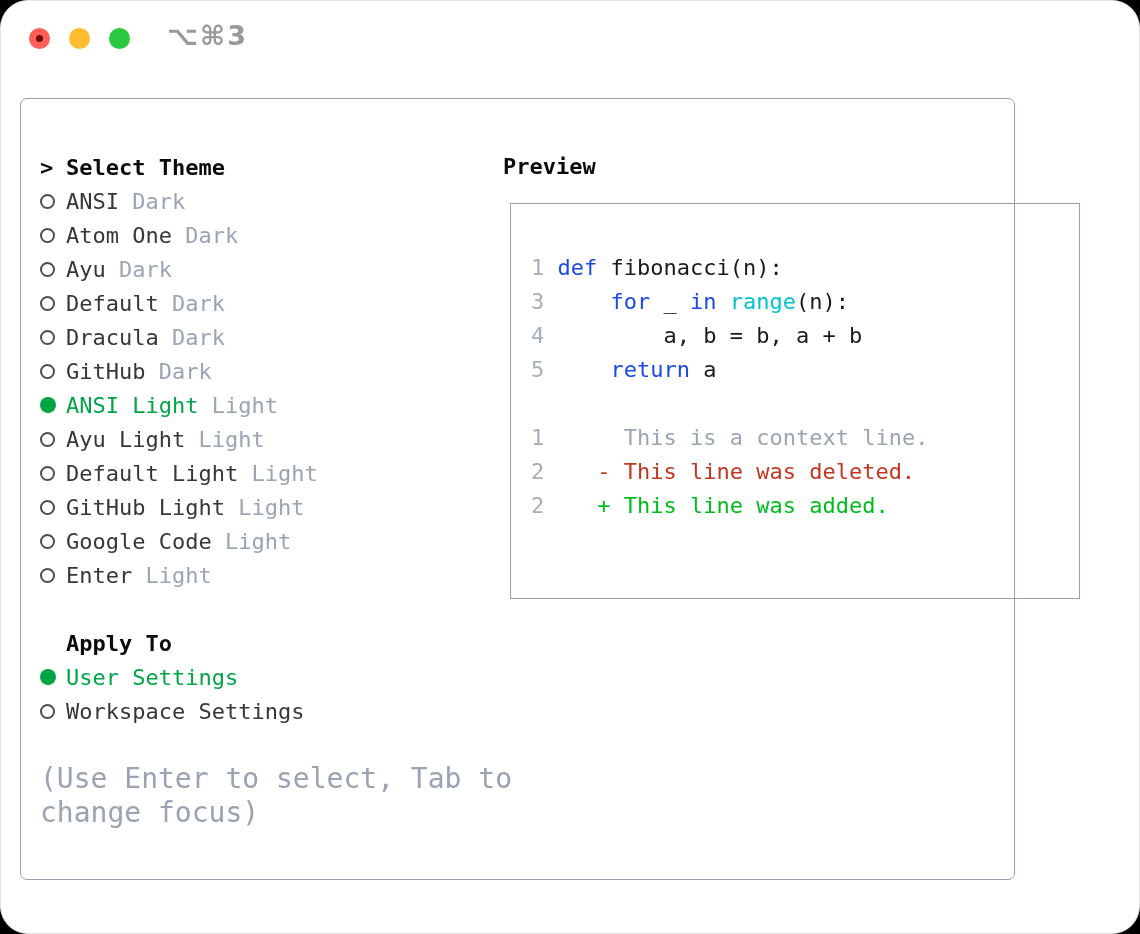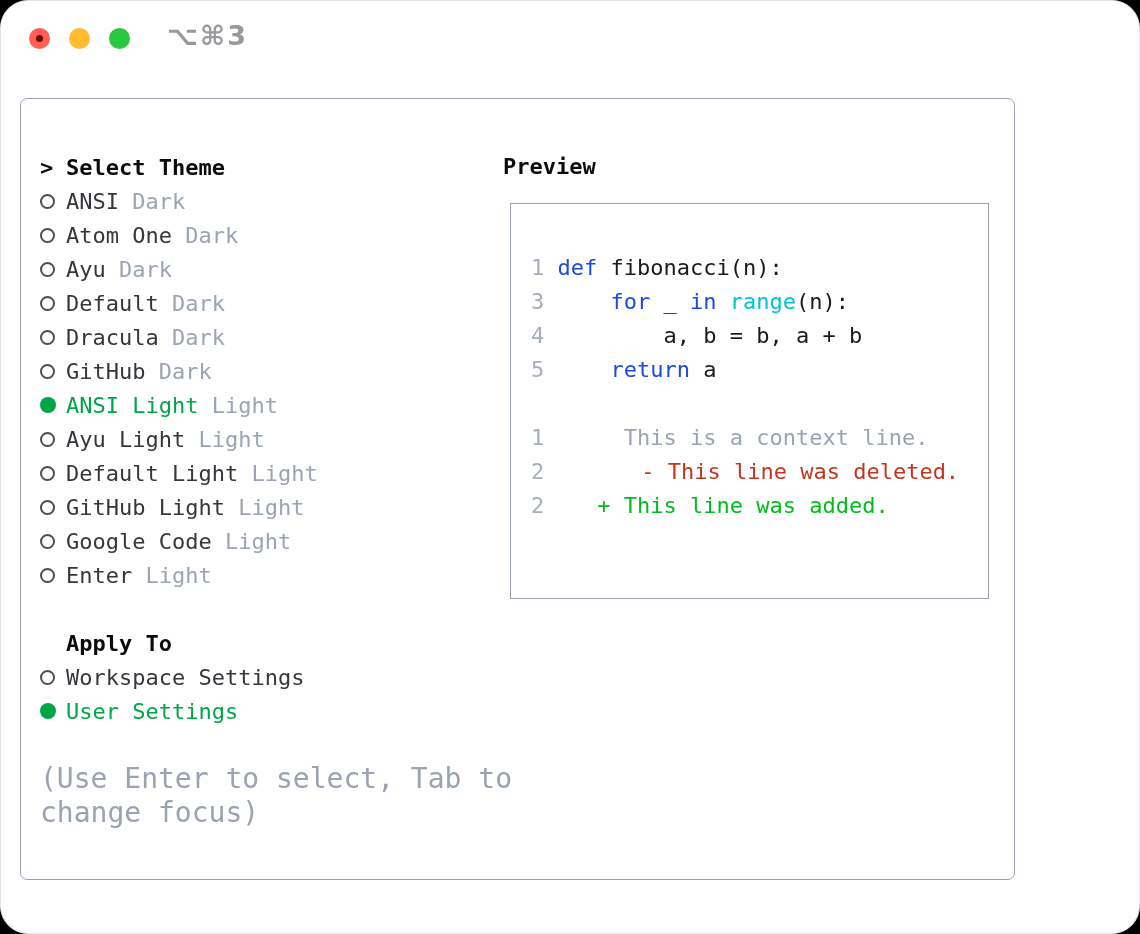--- a/index.html
+++ b/index.html
@@ -44,32 +44,32 @@
   .row.selected .name { color:var(--accent-green); }
   .variant { color:var(--muted); }
   .hint-row { height:34px; line-height:34px; font-size:28px; color:var(--hint); white-space:pre; }
   .spacer { height:34px; }
   
   .preview-hdr {
     position:absolute; left:482px; top:51px; height:34px; line-height:34px;
     font-size:22px; font-weight:bold; color:var(--header-black);
   }
   .preview-box {
-    position:absolute; left:489px; top:104px; width:479px; height:396px;
+    position:absolute; left:489px; top:104px; width:570px; height:396px;
     border:1.5px solid var(--border-gray); box-sizing:border-box;
     padding:47px 0 0 20px; overflow:hidden;
   }
   .code-line { height:34px; line-height:34px; font-size:22px; white-space:pre; }
   .tok.ln { color:var(--line-number); }
   .tok.t  { color:var(--code-text); }
   .tok.k  { color:var(--code-blue); }
   .tok.g  { color:var(--code-green); }
   .tok.f  { color:var(--code-cyan);margin-top:42px; }
   .tok.c  { color:var(--muted); }
-  .tok.d  { color:var(--code-red);margin-left:44px; }
+  .tok.d  { color:var(--code-red); }
   .tok.a  { color:var(--code-green); }
 </style>
 </head>
 <body>
 
 <div class="traffic">
   <div class="light red"></div>
   <div class="light yellow"></div>
   <div class="light green"></div>
 </div>
@@ -95,22 +95,22 @@
         <div class="row"><span class="marker"><span class="ring"></span></span><span class="name">GitHub Light</span><span class="variant"> Light</span></div>
         <div class="row"><span class="marker"><span class="ring"></span></span><span class="name">Google Code</span><span class="variant"> Light</span></div>
         <div class="row"><span class="marker"><span class="ring"></span></span><span class="name">Enter</span><span class="variant"> Light</span></div>
       </div>
     <div class="spacer"></div>
     <div class="row">
       <span class="marker"></span>
       <span class="hdr">Apply To</span>
     </div>
     <div id="apply-items">
+        <div class="row selected"><span class="marker"><span class="dot"></span></span><span class="name">User Settings</span></div>
         <div class="row"><span class="marker"><span class="ring"></span></span><span class="name">Workspace Settings</span></div>
-        <div class="row selected"><span class="marker"><span class="dot"></span></span><span class="name">User Settings</span></div>
       </div>
     <div class="spacer"></div>
     <div class="hint-row">(Use Enter to select, Tab to</div>
     <div class="hint-row">change focus)</div>
   </div>
 
   <div class="preview-hdr">Preview</div>
   <div class="preview-box">
     <div id="preview-code">
         <div class="code-line"><span class="tok ln">1</span><span class="tok t"> </span><span class="tok k">def</span><span class="tok t"> fibonacci(n):</span></div>

